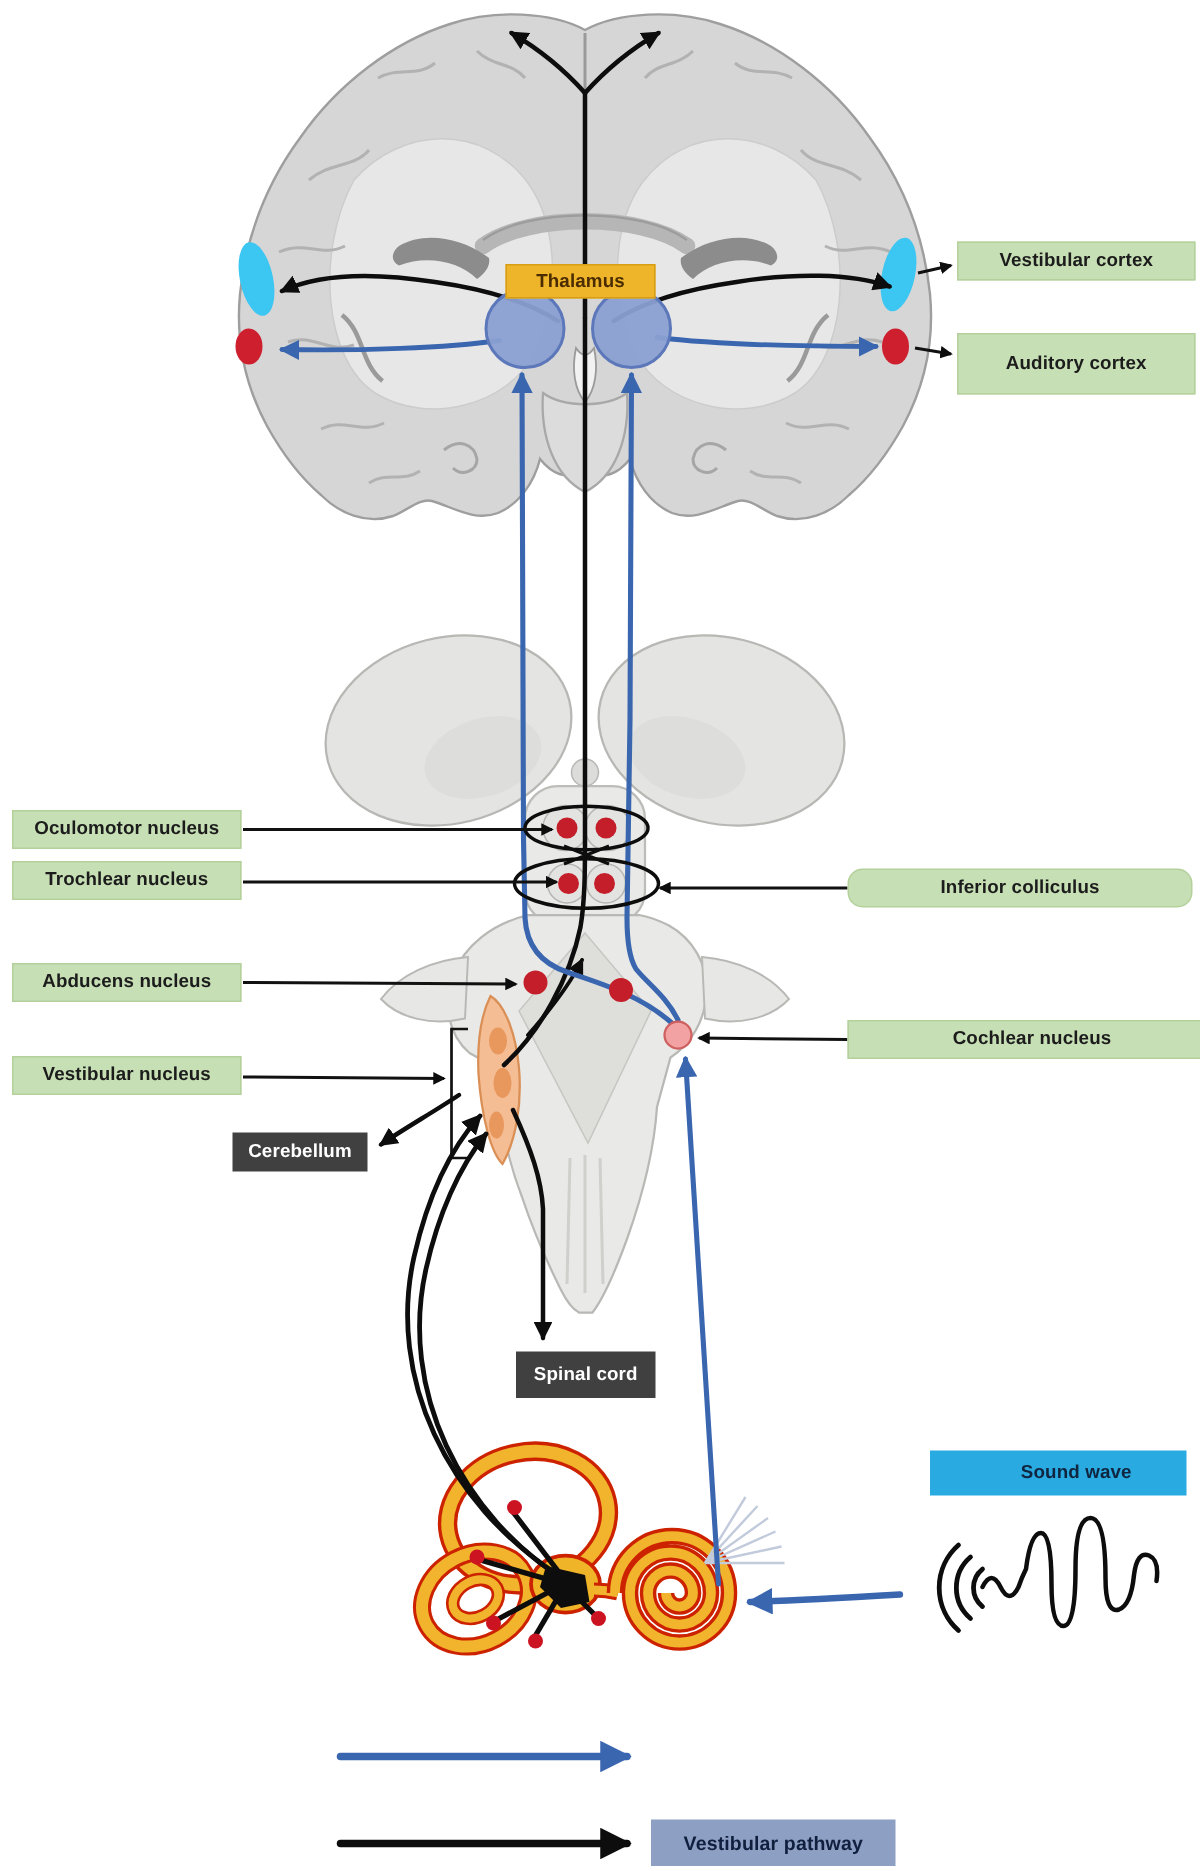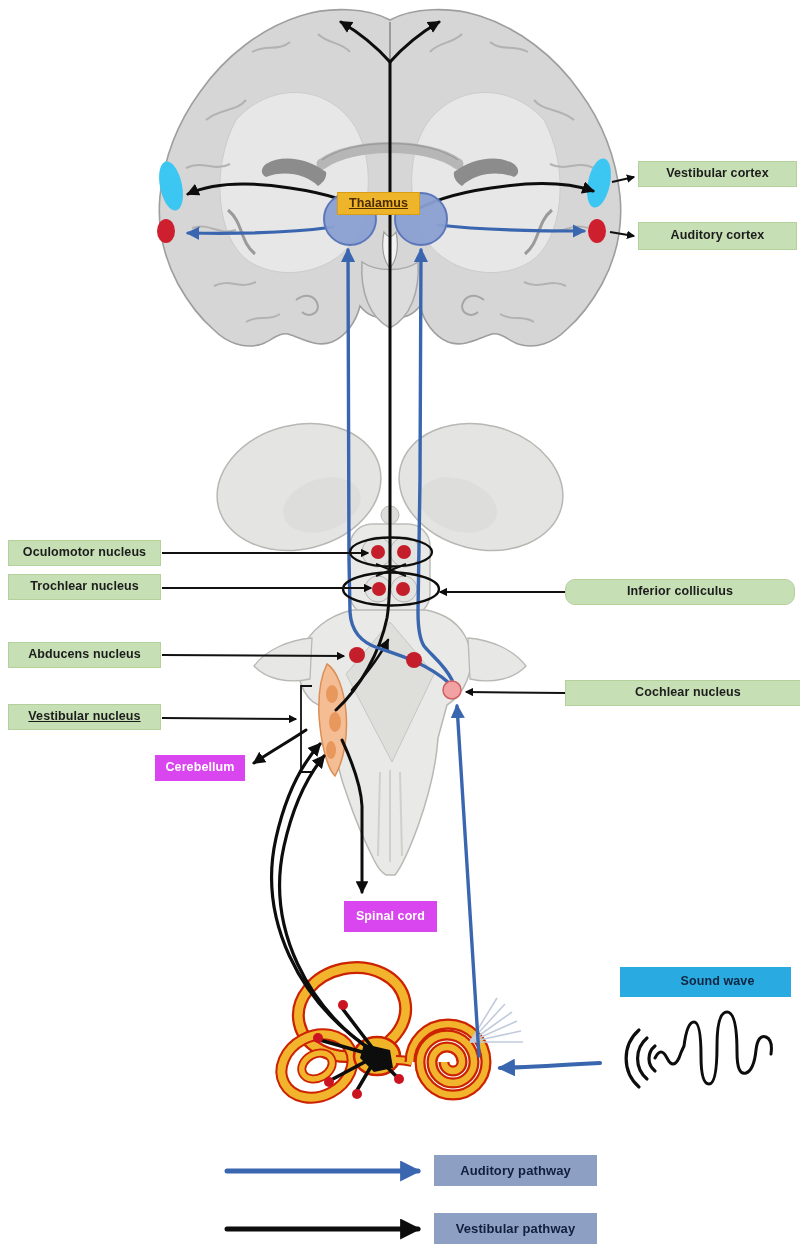--- a/index.html
+++ b/index.html
@@ -7,21 +7,21 @@
     position:relative;width:800px;height:1247px;background:#ffffff;
     font-family:"Liberation Sans",sans-serif;overflow:hidden;
   }
   svg.diagram{position:absolute;left:0;top:0;}
   .lbl{
     position:absolute;display:flex;align-items:center;justify-content:center;
     font-size:12.5px;font-weight:bold;text-align:left;box-sizing:border-box;
     line-height:1.05;letter-spacing:.1px;
   }
   .lbl.green{background:#c6dfb4;color:#1c1c1c;border:1px solid #b4d19c;}
-  .lbl.gray{background:#d946ef;color:#ffffff;}
+  .lbl.gray{background:#404040;color:#ffffff;}
   .lbl.blue{background:#29abe2;color:#10253f;padding-left:24px;}
   .lbl.steel{background:#8e9fc4;color:#0f1f3d;font-size:13px;}
   .lbl.thalamus{background:#efb52a;color:#4a2c00;border:1px solid #d79d14;}
 </style>
 </head>
 <body>
 
 <div class="canvas">
 
 <svg class="diagram" width="800" height="1247" viewBox="0 0 800 1247">
@@ -180,34 +180,33 @@
     <path stroke-width="3.2" d="M655 1046 A16 16 0 0 0 655 1071 M647 1038 A27 27 0 0 0 647 1079 M639 1030 A38 38 0 0 0 639 1087"></path>
     <path stroke-width="3" d="M655 1058 Q661 1046 667 1058 Q673 1070 679 1058 Q681 1052 684 1046 Q687 1022 694 1022 Q701 1022 701 1056 Q701 1084 709 1084 Q717 1084 717 1046 Q717 1012 727 1012 Q737 1012 737 1052 Q737 1076 746 1073 Q754 1070 756 1050 Q758 1034 766 1037 Q773 1040 771 1054"></path>
   </g>
 
   <g fill="none" stroke-linecap="round">
     <path d="M227 1171 L418 1171" stroke="#3a66b0" stroke-width="5" marker-end="url(#mk-blue)"></path>
     <path d="M227 1229 L418 1229" stroke="#0d0d0d" stroke-width="5" marker-end="url(#mk-black)"></path>
   </g>
 </svg>
 
-<div class="lbl thalamus" style="left:337px;top:192px;width:83px;height:23px;text-decoration:underline;">Thalamus</div>
+<div class="lbl thalamus" style="left:337px;top:176px;width:100px;height:23px;">Thalamus</div>
 
 <div class="lbl green" style="left:638px;top:161px;width:159px;height:26px;">Vestibular cortex</div>
-<div class="lbl green" style="left:638px;top:222px;width:159px;height:28px;">Auditory cortex</div>
+<div class="lbl green" style="left:638px;top:222px;width:159px;height:41px;">Auditory cortex</div>
 
 <div class="lbl green" style="left:8px;top:540px;width:153px;height:26px;">Oculomotor nucleus</div>
 <div class="lbl green" style="left:8px;top:574px;width:153px;height:26px;">Trochlear nucleus</div>
 <div class="lbl green" style="left:8px;top:642px;width:153px;height:26px;">Abducens nucleus</div>
-<div class="lbl green" style="left:8px;top:704px;width:153px;height:26px;text-decoration:underline;">Vestibular nucleus</div>
+<div class="lbl green" style="left:8px;top:704px;width:153px;height:26px;">Vestibular nucleus</div>
 
 <div class="lbl green" style="left:565px;top:579px;width:230px;height:26px;border-radius:10px;">Inferior colliculus</div>
 <div class="lbl green" style="left:565px;top:680px;width:246px;height:26px;">Cochlear nucleus</div>
 
 <div class="lbl gray" style="left:155px;top:755px;width:90px;height:26px;">Cerebellum</div>
 <div class="lbl gray" style="left:344px;top:901px;width:93px;height:31px;">Spinal cord</div>
 
 <div class="lbl blue" style="left:620px;top:967px;width:171px;height:30px;">Sound wave</div>
 
-<div class="lbl steel" style="left:434px;top:1155px;width:163px;height:31px;">Auditory pathway</div>
 <div class="lbl steel" style="left:434px;top:1213px;width:163px;height:31px;">Vestibular pathway</div>
 
 </div>
 
 </body></html>

